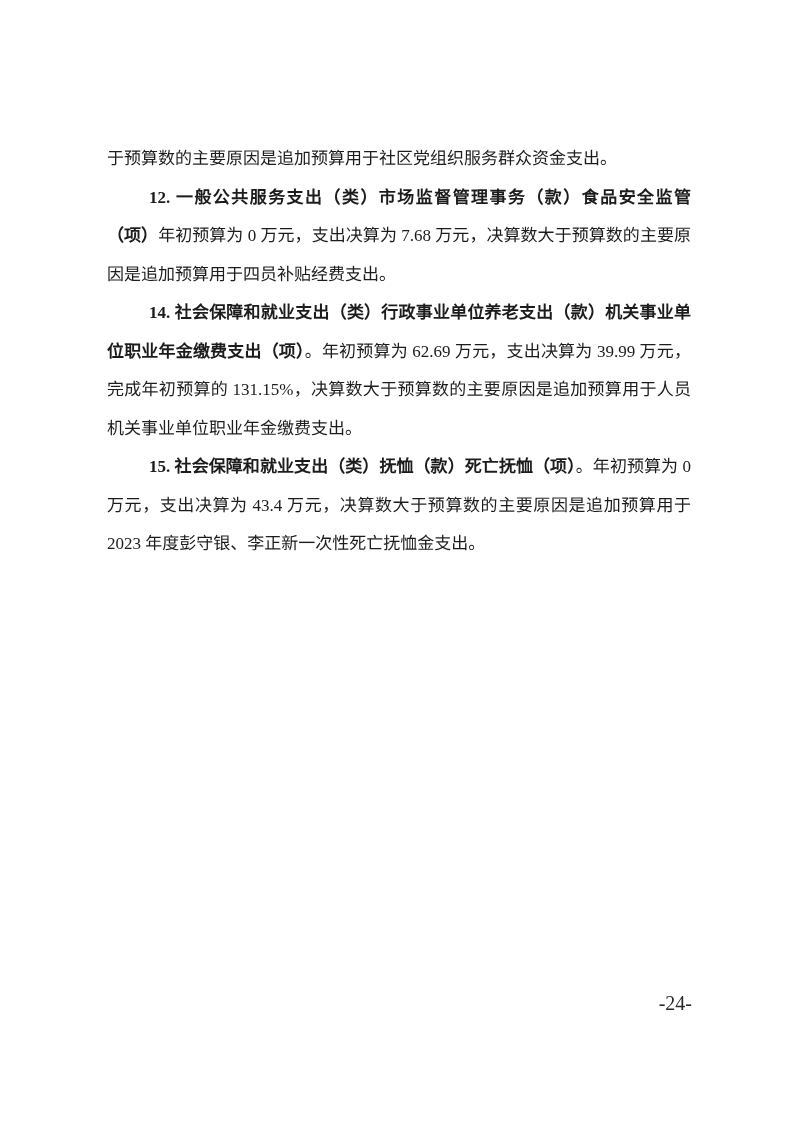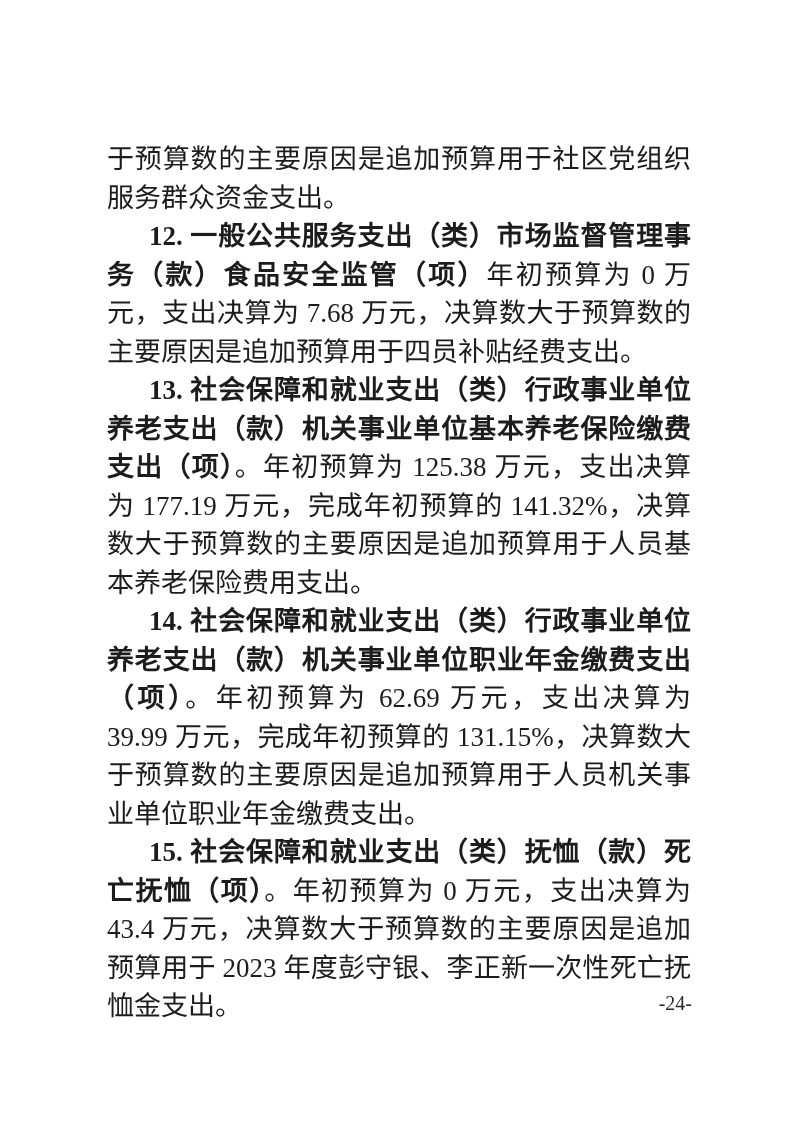--- a/index.html
+++ b/index.html
@@ -14,21 +14,21 @@
     background: #ffffff;
     overflow: hidden;
     font-family: "Liberation Serif", "DejaVu Serif", serif;
     color: #1c1c1c;
   }
   .content {
     position: absolute;
     left: 107px;
     top: 140px;
     width: 584px;
-    font-size: 27px;
+    font-size: 17px;
     line-height: 38.5px;
     text-align: justify;
   }
   .para {
     margin: 0;
   }
   .para.indent {
     text-indent: 42px;
   }
   .seg-bold {
@@ -52,21 +52,20 @@
 <body>
 
 <div class="page">
 
   <div class="content">
 
     <p class="para"><span class="seg-regular">于预算数的主要原因是追加预算用于社区党组织服务群众资金支出。</span></p>
 
     <p class="para indent"><span class="seg-bold">12. 一般公共服务支出（类）市场监督管理事务（款）食品安全监管（项）</span><span class="seg-regular">年初预算为 0 万元，支出决算为 7.68 万元，决算数大于预算数的主要原因是追加预算用于四员补贴经费支出。</span></p>
 
-    <p class="para indent"><span class="seg-bold">13. 社会保障和就业支出（类）行政事业单位养老支出（款）机关事业单位基本养老保险缴费支出（项）</span><span class="seg-regular">。年初预算为 125.38 万元，支出决算为 177.19 万元，完成年初预算的 141.32%，决算数大于预算数的主要原因是追加预算用于人员基本养老保险费用支出。</span></p>
 
     <p class="para indent"><span class="seg-bold">14. 社会保障和就业支出（类）行政事业单位养老支出（款）机关事业单位职业年金缴费支出（项）</span><span class="seg-regular">。年初预算为 62.69 万元，支出决算为 39.99 万元，完成年初预算的 131.15%，决算数大于预算数的主要原因是追加预算用于人员机关事业单位职业年金缴费支出。</span></p>
 
     <p class="para indent"><span class="seg-bold">15. 社会保障和就业支出（类）抚恤（款）死亡抚恤（项）</span><span class="seg-regular">。年初预算为 0 万元，支出决算为 43.4 万元，决算数大于预算数的主要原因是追加预算用于 2023 年度彭守银、李正新一次性死亡抚恤金支出。</span></p>
 
 
   </div>
 
   <div class="page-number">-24-</div>
 

